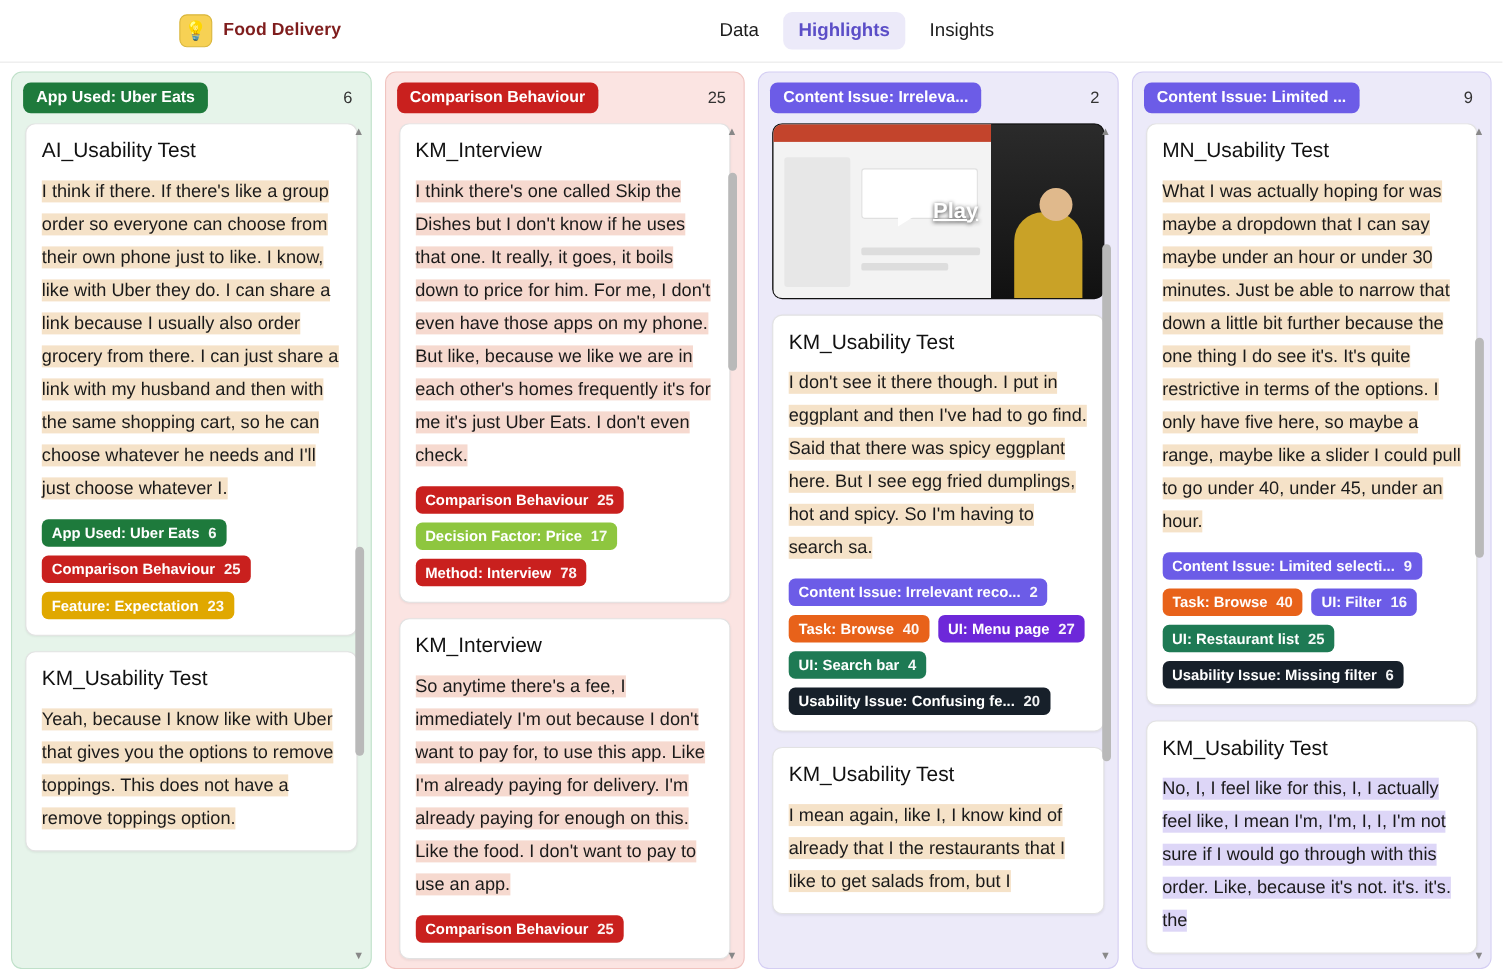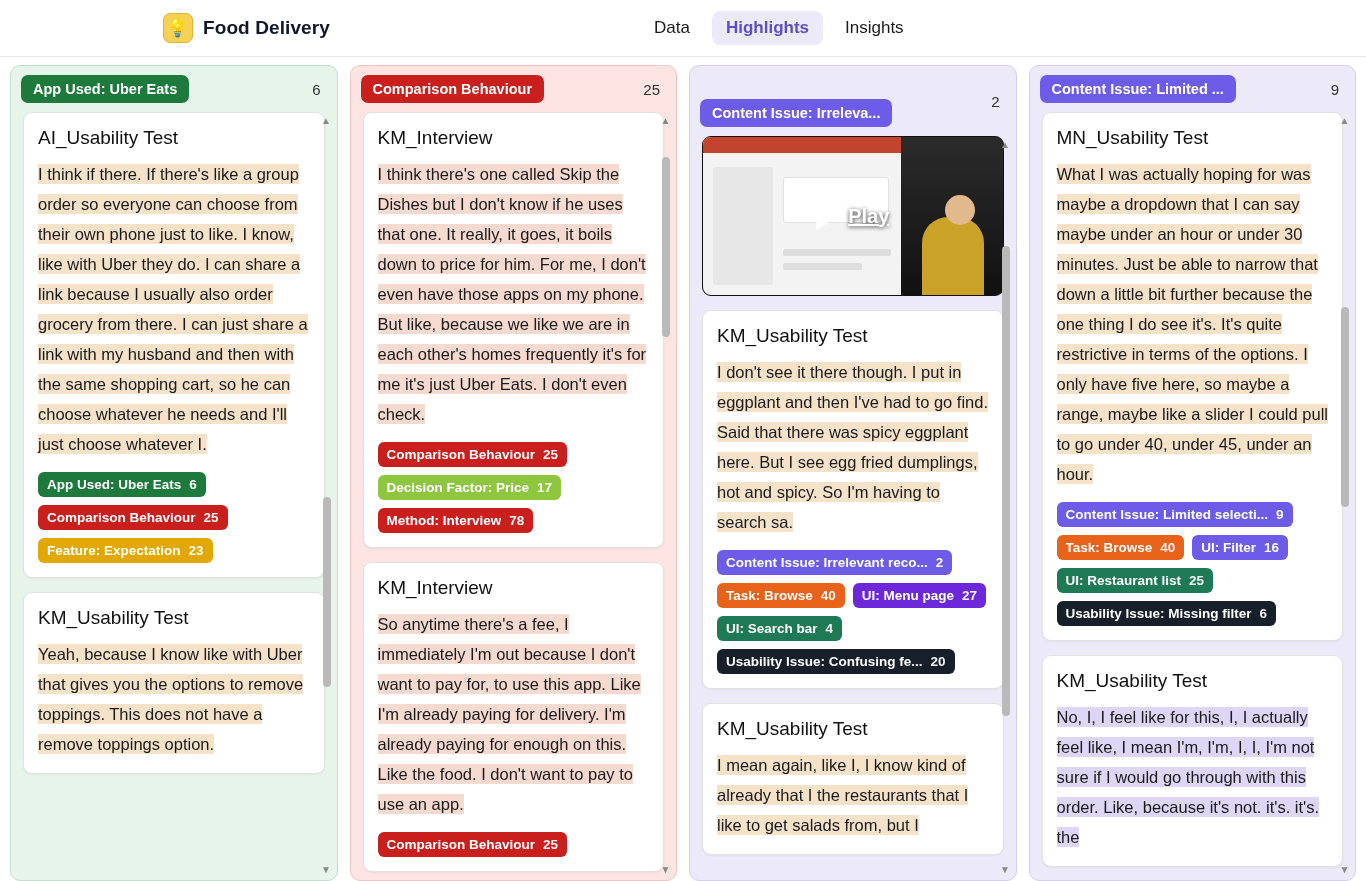--- a/index.html
+++ b/index.html
@@ -29,23 +29,23 @@
   }
   .brand-logo {
     width: 30px; height: 30px;
     border-radius: 7px;
     background: #f7d154;
     border: 1px solid #d9b63c;
     display: flex; align-items: center; justify-content: center;
     font-size: 17px; line-height: 1;
   }
   .brand-title {
-    font-size: 19px;
+    font-size: 16px;
     font-weight: bold;
-    color: #0f172a;
+    color: #7f1d1d;
     letter-spacing: .1px;
   }
   .nav {
     position: absolute;
     left: 640px;
     top: 11px;
     display: flex;
     align-items: center;
     gap: 8px;
     justify-content: space-between;
@@ -338,21 +338,21 @@
         </div>
         <div class="scrolltrack">
           <div class="scrollthumb" style="top: 45px; height: 180px;"></div>
           <div class="scroll-arrow" style="top: 4px;">▲</div>
           <div class="scroll-arrow" style="bottom: 4px;">▼</div>
         </div>
       </div>
     </div>
     <div class="column" style="background: rgb(236, 234, 249); border-color: rgb(212, 206, 243);">
       <div class="col-header">
-        <div class="col-chip" style="background: rgb(108, 92, 231); margin-top: 24px;">Content Issue: Irreleva...</div>
+        <div class="col-chip" style="background: rgb(108, 92, 231);">Content Issue: Irreleva...</div>
         <div class="col-count">2</div>
       </div>
       <div class="col-body">
         <div class="video-card">
           <div class="vid-left">
             <div class="vbar"></div>
             <div class="vpanel"></div>
             <div class="vbox"></div>
             <div class="vrow" style="margin-left:80px;margin-top:96px"></div>
             <div class="vrow s" style="margin-left:80px"></div>

